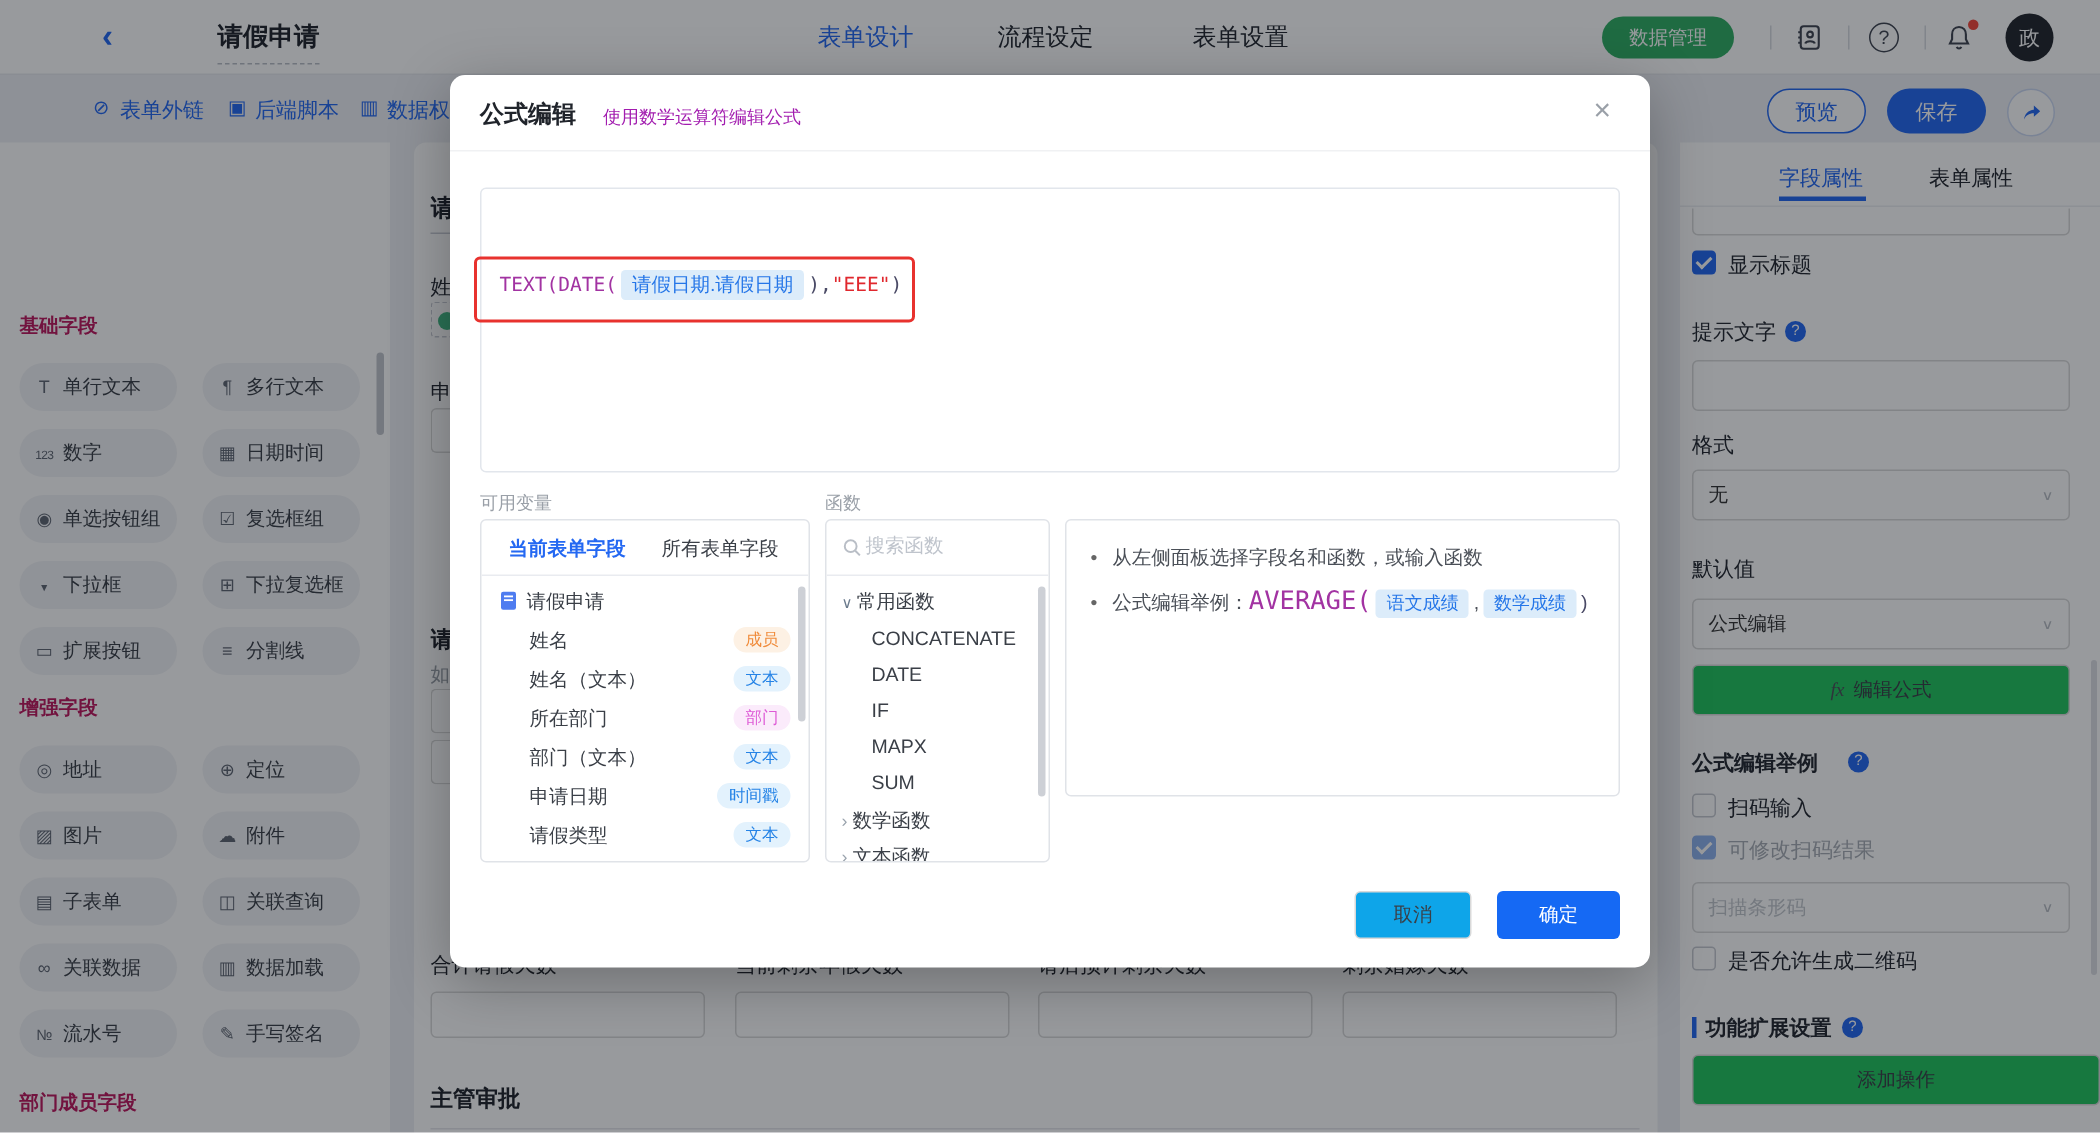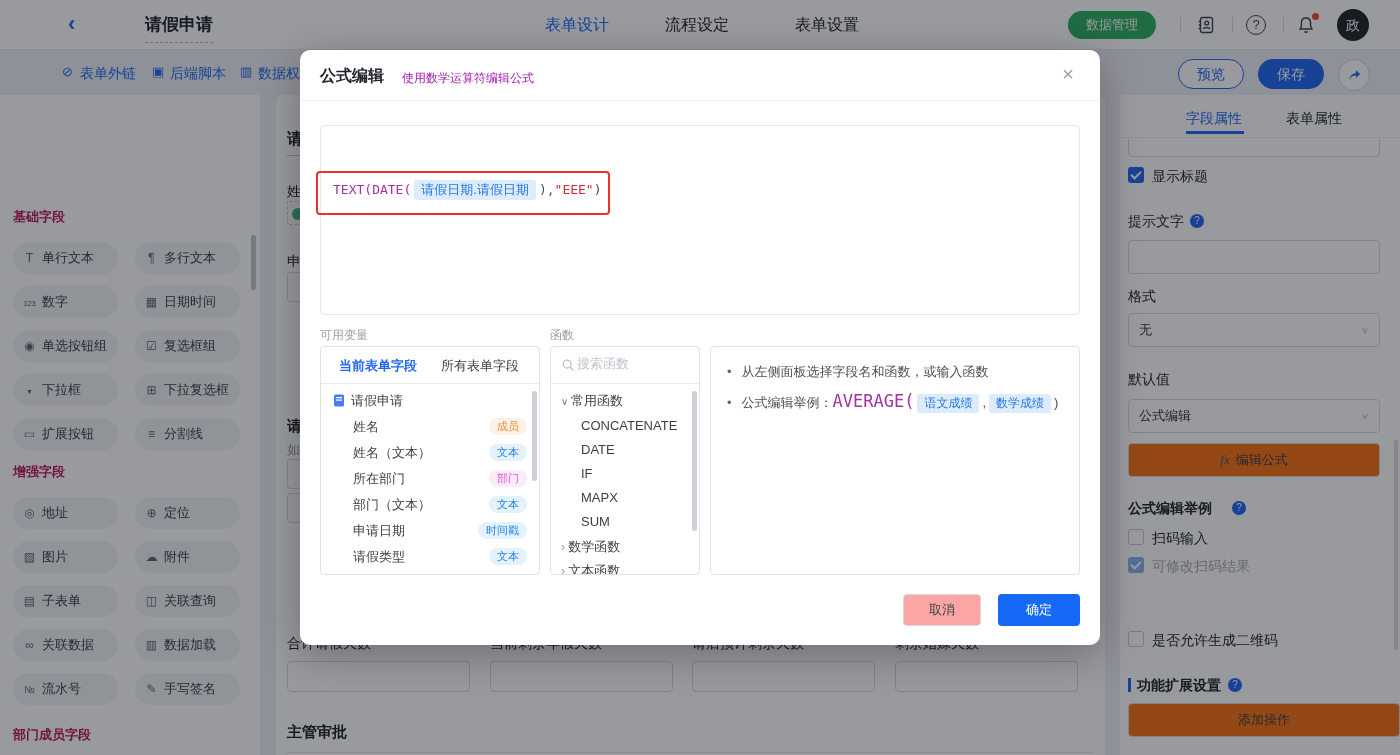--- a/index.html
+++ b/index.html
@@ -54,21 +54,21 @@
   .lbl14.muted{color:#a8adb5}
   .cb{position:absolute;width:16px;height:16px;border-radius:3px}
   .cb.on{background:#2468f2} .cb.on.mut{background:#8fb3ef}
   .cb.on::after{content:"";position:absolute;left:5px;top:2px;width:4px;height:8px;border:solid #fff;border-width:0 2px 2px 0;transform:rotate(45deg)}
   .cb.off{background:#fff;border:1px solid #c7cad1}
   .qmark{position:absolute;width:14px;height:14px;border-radius:50%;background:#2468f2;color:#fff;font-size:10px;text-align:center;line-height:14px}
   .qmark::before{content:"?"}
   .sel{position:absolute;height:34px;border:1px solid #d9d9d9;border-radius:4px;background:#fff;display:flex;align-items:center;padding:0 10px;font-size:13px;color:#333}
   .sel::after{content:"∨";margin-left:auto;color:#b9bdc4;font-size:11px;transform:scaleY(.8)}
   .sel.disabled{color:#c2c6cc}
-  .rbtn{position:absolute;height:34px;border:1px solid #d9d9d9;border-radius:4px;background:#f97316;font-size:13px;color:#3a3f47;display:flex;align-items:center;justify-content:center}
+  .rbtn{position:absolute;height:34px;border:1px solid #d9d9d9;border-radius:4px;background:#22c55e;font-size:13px;color:#3a3f47;display:flex;align-items:center;justify-content:center}
   .fxi{font-family:"Liberation Serif",serif;font-style:italic;margin-right:6px;color:#4a4f57}
   .fxi::before{content:"fx"}
   .bluebar{position:absolute;width:3px;height:14px;background:#2468f2}
   .rp-scroll{position:absolute;left:1394px;top:440px;width:4px;height:210px;border-radius:2px;background:#dcdee3}
   
   .dim{position:absolute;inset:0;background:rgba(10,14,22,.42);z-index:40}
   .modal{position:absolute;left:300px;top:50px;width:800px;height:595px;background:#fff;border-radius:10px;box-shadow:0 10px 40px rgba(0,0,0,.28);z-index:50}
   .m-title{position:absolute;left:20px;top:16px;font-size:16px;font-weight:bold;color:#20242b}
   .m-sub{position:absolute;left:102px;top:20px;font-size:12px;color:#a21caf}
   .m-close{position:absolute;right:26px;top:14px;font-size:20px;color:#9aa0a8;line-height:20px}
@@ -84,21 +84,21 @@
   .mbox{position:absolute;border:1px solid #e0e3e8;border-radius:4px;background:#fff;overflow:hidden}
   .vtab{position:absolute;top:10px;font-size:13px}
   .mboxdiv{position:absolute;left:0;top:36px;width:100%;height:1px;background:#e9ebf0}
   .vrow-name{position:absolute;font-size:13px;color:#3a3f47;white-space:nowrap}
   .badge{position:absolute;right:12px;font-size:11px;padding:1px 8px;border-radius:9px;white-space:nowrap}
   .b-orange{color:#f08c3c;background:#fdf1e4} .b-blue{color:#2583e6;background:#e3f2fd} .b-pink{color:#de5ad6;background:#fbebfb}
   .caret-v{color:#6b7b8d;font-size:10px} .caret-r{color:#9aa3ad;font-size:12px}
   .thumb{position:absolute;right:2px;width:5px;border-radius:3px;background:#cdd0d6}
   .tipline{position:absolute;left:16px;font-size:13px;color:#4a4f57;white-space:nowrap}
   .tipline::before{content:"•";margin-right:10px;color:#666}
-  .m-cancel{position:absolute;left:603px;top:544px;width:78px;height:32px;border:1px solid #d9d9d9;border-radius:4px;background:#fca5a5;font-size:13px;color:#3a3f47;text-align:center;line-height:30px}
+  .m-cancel{position:absolute;left:603px;top:544px;width:78px;height:32px;border:1px solid #d9d9d9;border-radius:4px;background:#0ea5e9;font-size:13px;color:#3a3f47;text-align:center;line-height:30px}
   .m-ok{position:absolute;left:698px;top:544px;width:82px;height:32px;border-radius:4px;background:#1569f4;font-size:13px;color:#fff;text-align:center;line-height:32px}
   .srch{position:absolute;left:26px;top:9px;width:108px;border:none;outline:none;font-size:13px;color:#333;background:transparent}
   .srch::placeholder{color:#bfc4cc}
   .docic{position:absolute}
   .memchip{position:absolute;border:1px dashed #c9ccd4;border-radius:3px;background:#fff}
 </style>
 </head>
 <body>
 
 <div id="app">
@@ -283,20 +283,23 @@
   <div class="rbtn" style="left:1128px;top:443px;width:252px">
       <span class="fxi"></span>
       <span>编辑公式</span>
     </div>
   <span class="lbl14 bold" style="left:1128px;top:500px">公式编辑举例</span>
   <span class="qmark" style="left:1232px;top:501px"></span>
   <span class="cb off" style="left:1128px;top:529px"></span>
   <span class="lbl14" style="left:1152px;top:530px">扫码输入</span>
   <span class="cb on mut" style="left:1128px;top:557px"></span>
   <span class="lbl14 muted" style="left:1152px;top:558px">可修改扫码结果</span>
+  <div class="sel disabled" style="left:1128px;top:588px;width:252px">
+      <span>扫描条形码</span>
+    </div>
   <span class="cb off" style="left:1128px;top:631px"></span>
   <span class="lbl14" style="left:1152px;top:632px">是否允许生成二维码</span>
   <span class="bluebar" style="left:1128px;top:678px"></span>
   <span class="lbl14 bold" style="left:1137px;top:677px">功能扩展设置</span>
   <span class="qmark" style="left:1228px;top:678px"></span>
   <div class="rbtn" style="left:1128px;top:703px;width:272px">
       <span>添加操作</span>
     </div>
   <div class="rp-scroll"></div>
 
@@ -353,21 +356,21 @@
       <span class="vrow-name" style="left:30px;top:71px">CONCATENATE</span>
       <span class="vrow-name" style="left:30px;top:95px">DATE</span>
       <span class="vrow-name" style="left:30px;top:119px">IF</span>
       <span class="vrow-name" style="left:30px;top:143px">MAPX</span>
       <span class="vrow-name" style="left:30px;top:167px">SUM</span>
       <span class="vrow-name" style="left:10px;top:191px"><span class="caret-r">› </span><span>数学函数</span></span>
       <span class="vrow-name" style="left:10px;top:215px"><span class="caret-r">› </span><span>文本函数</span></span>
       <span class="thumb" style="top:44px;height:140px"></span>
     </div>
 
-    <div class="mbox" style="left:410px;top:296px;width:370px;height:229px">
+    <div class="mbox" style="left:410px;top:296px;width:370px;height:185px">
       <span class="tipline" style="top:16px">从左侧面板选择字段名和函数，或输入函数</span>
       <span class="tipline" style="top:44px"><span>公式编辑举例：</span><span class="tk-fn" style="font-family:'DejaVu Sans Mono',monospace;font-size:17px">AVERAGE(</span><span class="chip" style="font-size:12px">语文成绩</span><span>,</span><span class="chip" style="font-size:12px">数学成绩</span><span class="tk-p">)</span></span>
     </div>
 
     <span class="m-cancel">取消</span>
     <span class="m-ok">确定</span>
   </div>
 
 </div>
 

